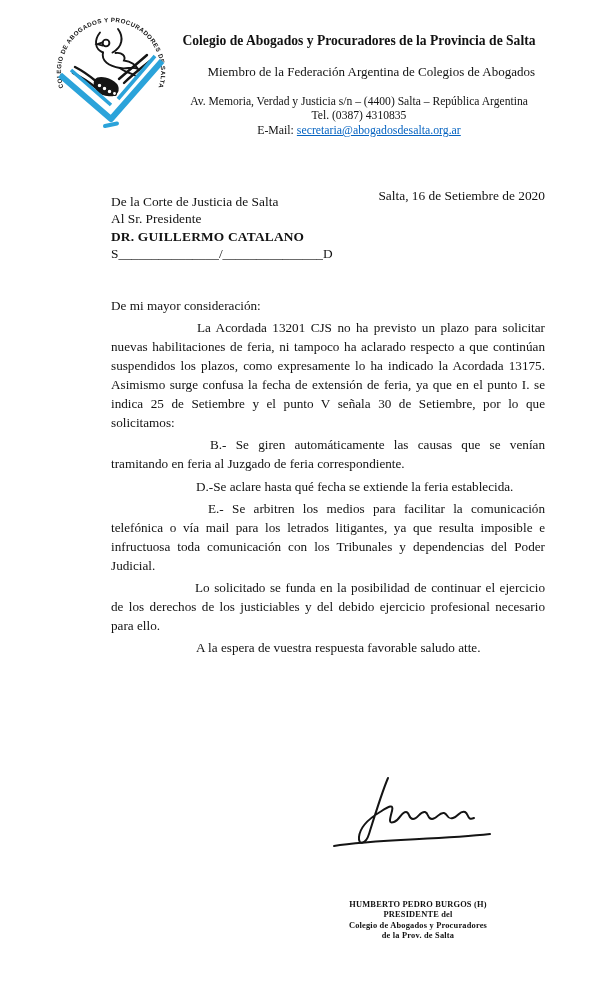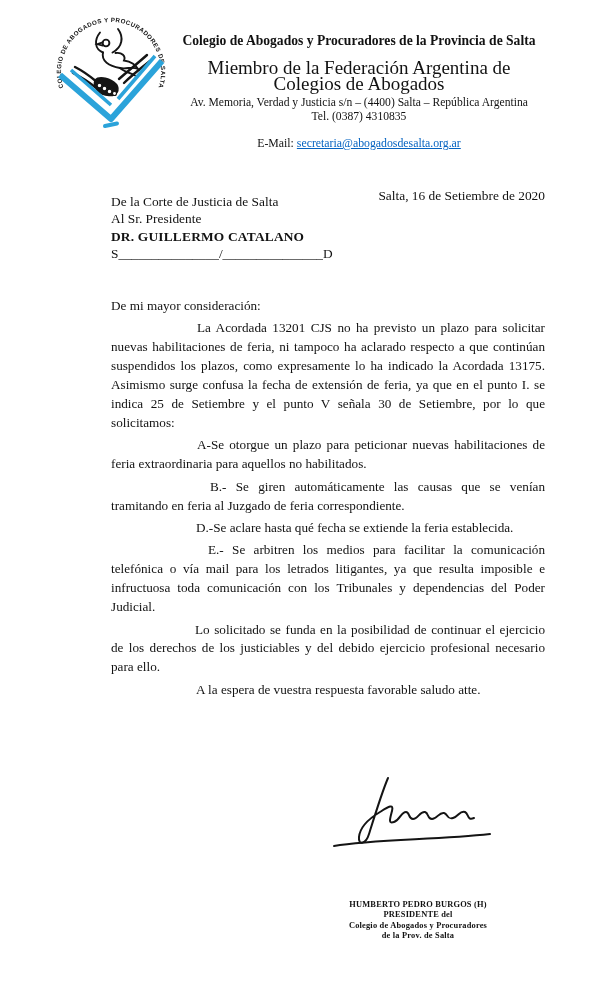--- a/index.html
+++ b/index.html
@@ -8,24 +8,24 @@
     font-family:"Liberation Serif","DejaVu Serif",serif; color:#121212;
     overflow:hidden;
   }
 
   
   .logo { position:absolute; left:50px; top:12px; width:122px; height:126px; }
 
   
   .hdr { position:absolute; left:168px; top:33px; width:382px; text-align:center; }
   .hdr-title { font-weight:bold; font-size:13.6px; line-height:16px; margin:0 0 11px 0; }
-  .hdr-membership { font-size:19px; line-height:16px; margin:4px; }
+  .hdr-membership { font-size:13px; line-height:16px; margin:15px;text-align:right; }
   .hdr-address { font-size:11.6px; line-height:14px; margin:0; }
   .hdr-phone { font-size:11.6px; line-height:14px; margin:0; }
-  .hdr-email { font-size:11.8px; line-height:14px; margin:12px; }
+  .hdr-email { font-size:11.8px; line-height:14px; margin:0; }
   .hdr-email a { color:#0563C1; text-decoration:underline; }
 
   
   .date { position:absolute; left:111px; top:145px; width:434px; text-align:right; font-size:13.4px;margin-top:43px; }
 
   
   .recipient { position:absolute; left:111px; top:193px; font-size:13.4px; line-height:17.3px; }
   .recipient .bold { font-weight:bold; letter-spacing:0.2px; }
 
   
@@ -103,21 +103,20 @@
   <div class="recipient">
     <div>De la Corte de Justicia de Salta</div>
     <div>Al Sr. Presidente</div>
     <div class="bold">DR. GUILLERMO CATALANO</div>
     <div>S_______________/_______________D</div>
   </div>
 
   <div class="body-text">
     <p>De mi mayor consideración:</p>
     <p class="i86">La Acordada 13201 CJS no ha previsto un plazo para solicitar nuevas habilitaciones de feria, ni tampoco ha aclarado respecto a que continúan suspendidos los plazos, como expresamente lo ha indicado la Acordada 13175. Asimismo surge confusa la fecha de extensión de feria, ya que en el punto I. se indica 25 de Setiembre y el punto V señala 30 de Setiembre,  por lo que solicitamos:</p>
-    <p class="i86">A-Se otorgue un  plazo para peticionar nuevas habilitaciones de feria extraordinaria para aquellos no habilitados.</p>
     <p class="i99">B.- Se giren automáticamente las causas que se venían tramitando en feria al Juzgado de feria correspondiente.</p>
     <p class="i85">D.-Se aclare hasta qué fecha se extiende la feria establecida.</p>
     <p class="i97">E.- Se arbitren los medios para facilitar la comunicación telefónica o vía mail para los letrados litigantes, ya que resulta imposible e infructuosa toda comunicación con los Tribunales y dependencias del Poder Judicial.</p>
     <p class="i84">Lo solicitado se funda en la posibilidad de continuar el ejercicio de los derechos de los justiciables y del debido ejercicio profesional necesario para ello.</p>
     <p class="i85">A la espera de vuestra respuesta favorable saludo atte.</p>
   </div>
 
   <svg class="sig-scribble" viewBox="0 0 168 78" aria-hidden="true">
     <g fill="none" stroke="#141414" stroke-width="2" stroke-linecap="round">
       <path d="M 6 74 C 45 67, 108 68, 162 62"></path>

